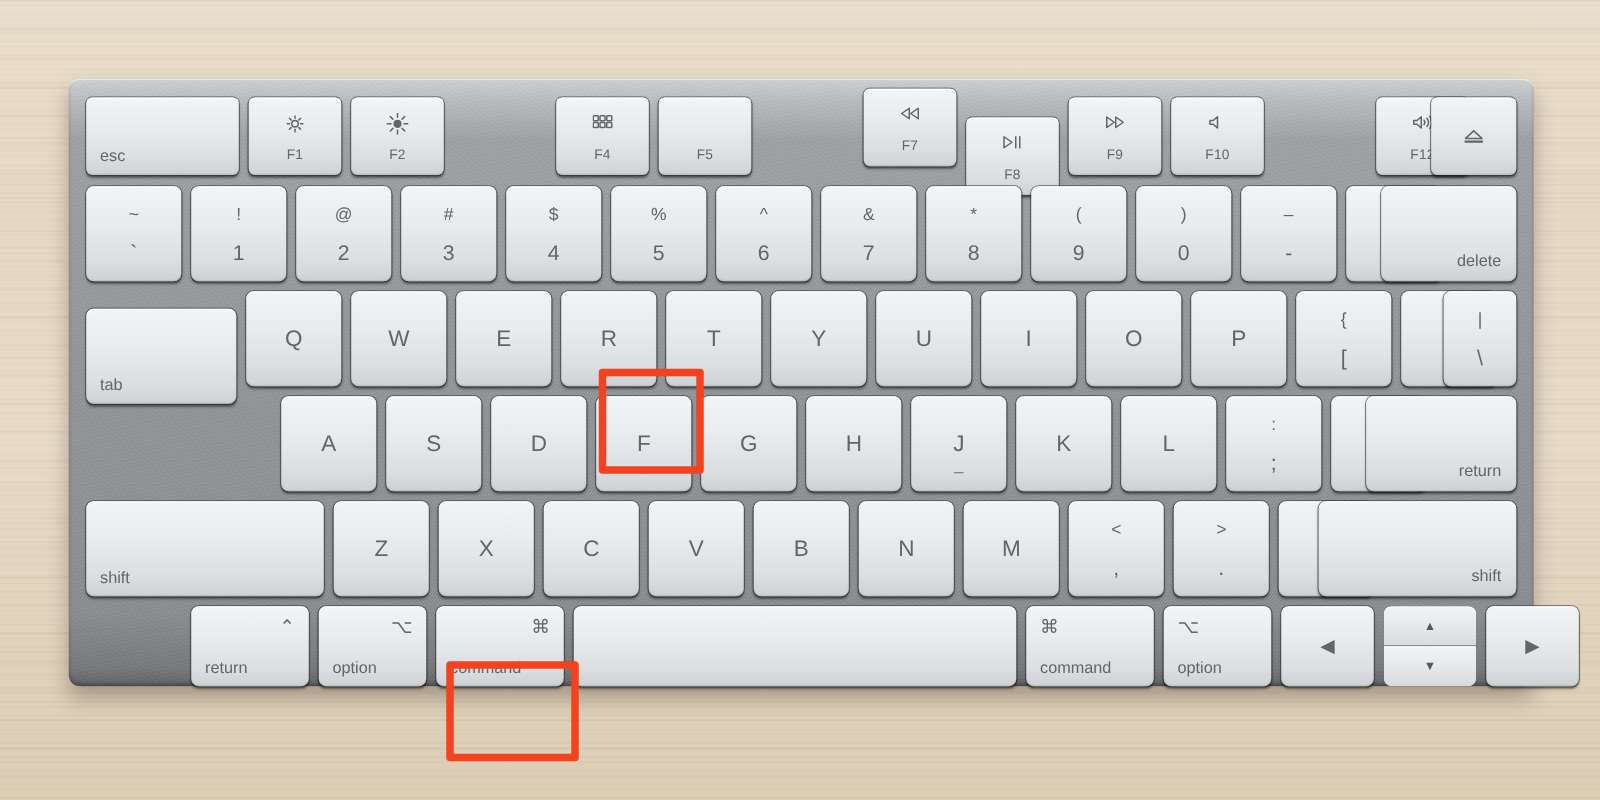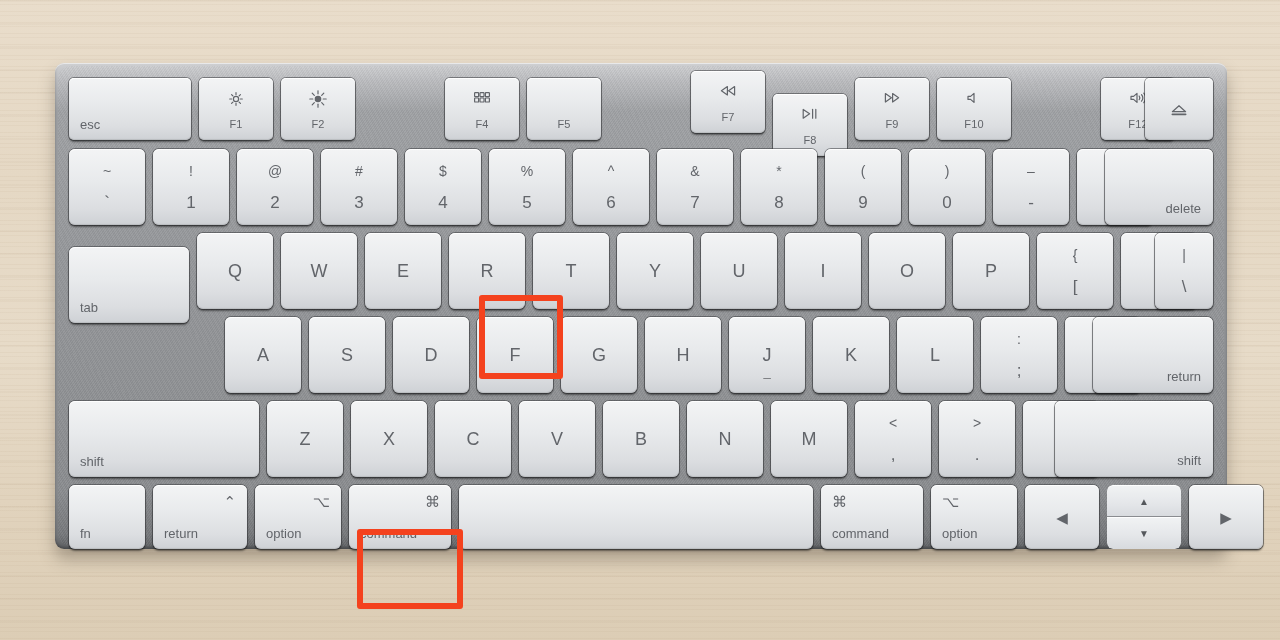--- a/index.html
+++ b/index.html
@@ -364,23 +364,20 @@
         <span class="lbl t-up">&gt;</span>
         <span class="lbl t-lo">.</span>
       </div>
       <div class="key" style="left: 968px; top: 338px; width: 76px; height: 76px;">
         <span class="lbl t-up">?</span>
         <span class="lbl t-lo">/</span>
       </div>
       <div class="key" style="left: 1000px; top: 338px; width: 158px; height: 76px;">
         <span class="lbl m-br">shift</span>
       </div>
-      <div class="key" style="left: 14px; top: 422px; width: 76px; height: 64px;">
-        <span class="lbl m-bl">fn</span>
-      </div>
       <div class="key" style="left: 98px; top: 422px; width: 94px; height: 64px;">
         <span class="lbl m-tr">⌃</span>
         <span class="lbl m-bl">return</span>
       </div>
       <div class="key" style="left: 200px; top: 422px; width: 86px; height: 64px;">
         <span class="lbl m-tr">⌥</span>
         <span class="lbl m-bl">option</span>
       </div>
       <div class="key" style="left: 294px; top: 422px; width: 102px; height: 64px;">
         <span class="lbl m-tr">⌘</span>

